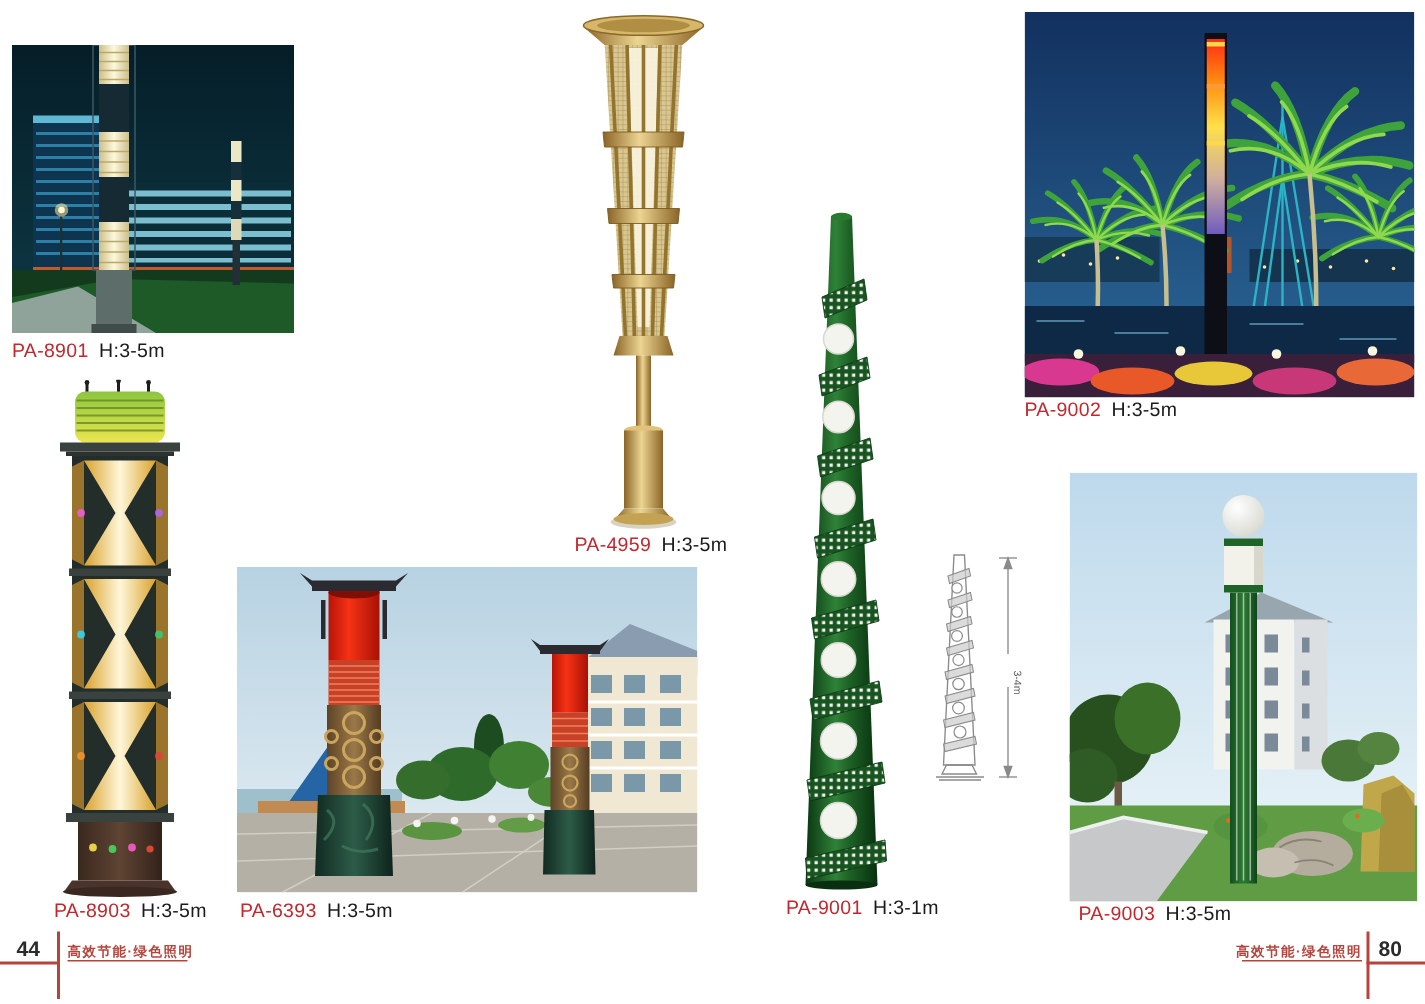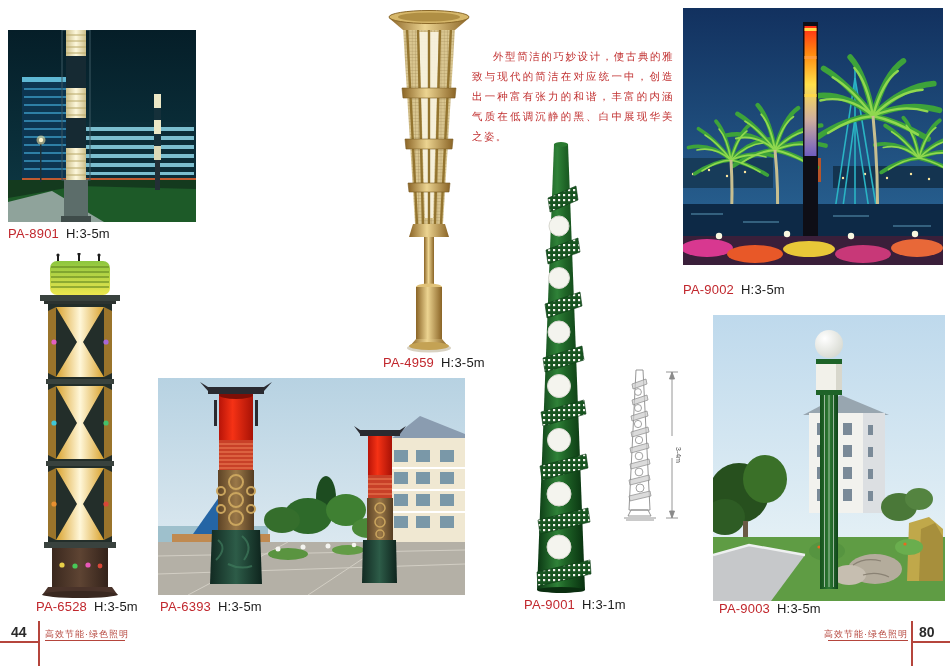--- a/index.html
+++ b/index.html
@@ -9,21 +9,21 @@
   .photo{position:absolute;overflow:hidden}
   .photo svg{display:block;width:100%;height:100%}
   .plabel{position:absolute;font-size:13px;font-weight:normal;white-space:nowrap;letter-spacing:.2px}
   .plabel .code{color:#c1272d;margin-right:7px}
   .plabel .hval{color:#1b1b1b}
   .intro{position:absolute;left:472px;top:46px;width:202px;font-size:10.5px;line-height:20px;
          letter-spacing:1.4px;color:#c13030;text-align:justify;text-indent:2em}
   .specs{position:absolute;left:196px;top:249px;width:186px;font-size:9.5px;line-height:12.8px;color:#1a1a1a}
   .specs .hd{color:#c13030;font-weight:bold}
   .foot-num{position:absolute;font-size:14px;font-weight:bold;color:#2b2b2b}
-  .foot-slogan{position:absolute;font-size:9px;font-weight:normal;color:#b5453c;letter-spacing:1px;white-space:nowrap}
+  .foot-slogan{position:absolute;font-size:9px;font-weight:bold;color:#b5453c;letter-spacing:1px;white-space:nowrap}
   .rule-red{position:absolute;background:#b5453c}
 </style>
 </head>
 <body>
 
 <div class="page">
 
   <div class="photo" style="left:8px;top:30px;width:188px;height:192px">
     <svg viewBox="0 0 188 192" preserveAspectRatio="none">
       <defs>
@@ -154,21 +154,20 @@
       <ellipse cx="46" cy="281" rx="13" ry="3.5" fill="#e0c279"></ellipse>
       <rect x="33" y="281" width="26" height="52" fill="url(#goldH)"></rect>
       <polygon points="33,333 59,333 65,340 27,340" fill="url(#goldH)"></polygon>
       <ellipse cx="46" cy="340" rx="20" ry="4" fill="#c4a254"></ellipse>
     </svg>
   </div>
   <div class="plabel" style="left:383px;top:355px">
     <span class="code">PA-4959</span><span class="hval">H:3-5m</span>
   </div>
 
-  <div class="intro">外型简洁的巧妙设计，使古典的雅致与现代的简洁在对应统一中，创造出一种富有张力的和谐，丰富的内涵气质在低调沉静的黑、白中展现华美之姿。</div>
 
 
   <div class="photo" style="left:10px;top:253px;width:140px;height:345px">
     <svg viewBox="0 0 140 345">
       <defs>
         <linearGradient id="capGlow" x1="0" y1="0" x2="0" y2="1">
           <stop offset="0" stop-color="#8cc63f"></stop>
             <stop offset="1" stop-color="#ece64e"></stop>
         </linearGradient>
         <linearGradient id="amber" x1="0" y1="0" x2="1" y2="0">
@@ -229,21 +228,21 @@
       <rect x="42" y="295" width="56" height="39" fill="url(#brownBase)"></rect>
       <circle cx="52" cy="312" r="2.6" fill="#e8d048"></circle>
         <circle cx="65" cy="313" r="2.6" fill="#48c858"></circle>
         <circle cx="78" cy="312" r="2.6" fill="#e858b8"></circle>
         <circle cx="90" cy="313" r="2.4" fill="#d84838"></circle>
       <polygon points="38,334 102,334 107,341 33,341" fill="#4a332a"></polygon>
       <ellipse cx="70" cy="341.5" rx="38" ry="3.5" fill="#3a2820"></ellipse>
     </svg>
   </div>
   <div class="plabel" style="left:36px;top:599px">
-    <span class="code">PA-6528</span><span class="hval">H:3-5m</span>
+    <span class="code">PA-8903</span><span class="hval">H:3-5m</span>
   </div>
 
   <div class="photo" style="left:158px;top:378px;width:307px;height:217px">
     <svg viewBox="0 0 307 217" preserveAspectRatio="none">
       <defs>
         <linearGradient id="sky2" x1="0" y1="0" x2="0" y2="1">
           <stop offset="0" stop-color="#b7d2e2"></stop>
             <stop offset="1" stop-color="#e6eff4"></stop>
         </linearGradient>
         <linearGradient id="redCol" x1="0" y1="0" x2="1" y2="0">
@@ -544,21 +543,21 @@
         <ellipse cx="234" cy="240" rx="26" ry="9" fill="#e86838"></ellipse>
       </g>
       <g fill="#f8f8e0">
           <circle cx="36" cy="228" r="3.2"></circle>
           <circle cx="104" cy="226" r="3.2"></circle>
           <circle cx="168" cy="228" r="3.2"></circle>
           <circle cx="232" cy="226" r="3.2"></circle>
         </g>
     </svg>
   </div>
-  <div class="plabel" style="left:683px;top:282px">
+  <div class="plabel" style="left:683px;top:265px">
     <span class="code">PA-9002</span><span class="hval">H:3-5m</span>
   </div>
 
   <div class="photo" style="left:713px;top:315px;width:232px;height:286px">
     <svg viewBox="0 0 232 286" preserveAspectRatio="none">
       <defs>
         <linearGradient id="sky4" x1="0" y1="0" x2="0" y2="1">
           <stop offset="0" stop-color="#bed9ec"></stop>
             <stop offset="1" stop-color="#eef6f8"></stop>
         </linearGradient>

